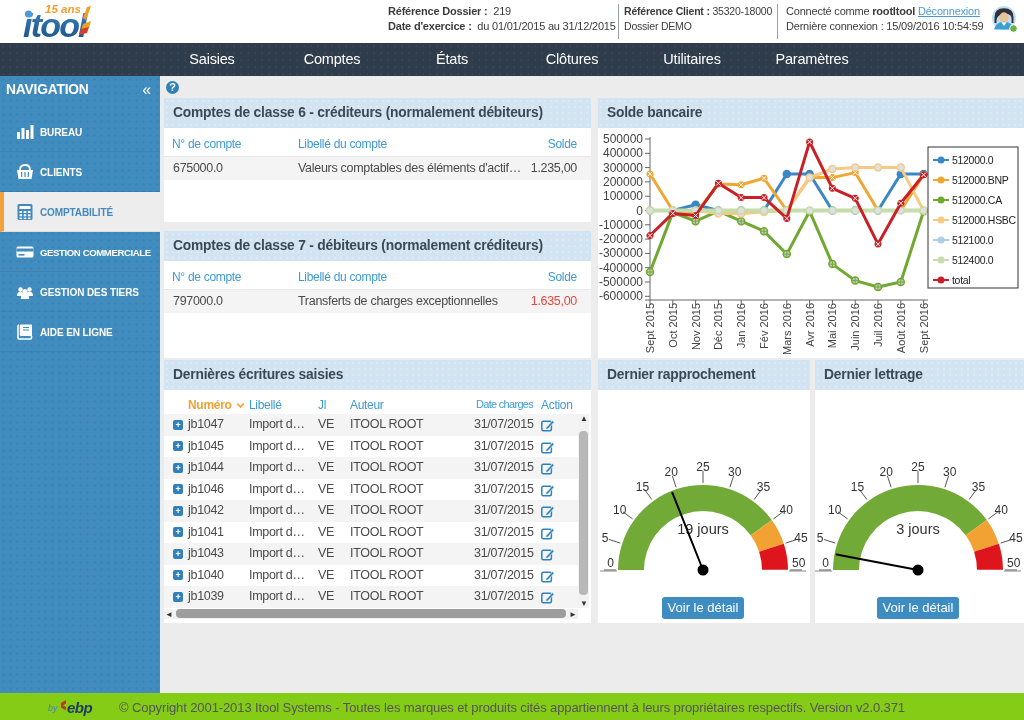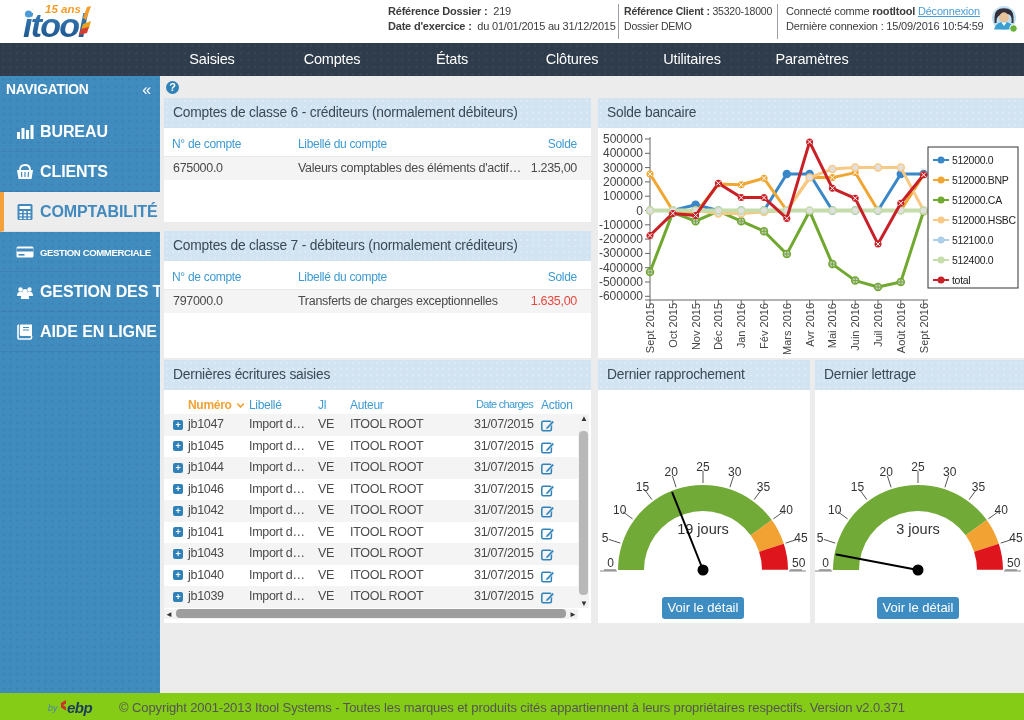--- a/index.html
+++ b/index.html
@@ -13,28 +13,28 @@
 a.deco{color:#4a9bd4;text-decoration:underline}
 
 #nav{position:absolute;left:0;top:43px;width:1024px;height:33px;background:#2f3c4b;background-image:radial-gradient(rgba(255,255,255,.06) 1px,transparent 1px);background-size:7px 7px}
 #nav .mi{position:absolute;top:0;height:33px;line-height:33px;text-align:center;color:#fff;font-size:14.5px;letter-spacing:-0.2px;width:120px}
 
 #side{position:absolute;left:0;top:76px;width:160px;height:617px;background:#418cbe;background-image:radial-gradient(rgba(20,40,80,.09) 1px,transparent 1.2px);background-size:7px 7px}
 #sidehead{position:absolute;left:0;top:0;width:160px;height:27px;color:#fff;font-weight:bold;font-size:13.8px;letter-spacing:-0.2px;line-height:27px;padding-left:6px}
 #sidehead .chev{position:absolute;right:9px;top:0;font-weight:normal;font-size:16px}
 .sitem{position:absolute;left:0;width:160px;height:40px;color:#fff;border-bottom:1px solid rgba(0,0,0,0.05)}
 .sitem .ic{position:absolute;left:16px;top:11px;width:18px;height:18px}
-.sitem .lb{position:absolute;left:40px;top:0;right:0;height:40px;display:flex;align-items:center;font-size:16px;font-weight:bold;letter-spacing:-0.1px;white-space:nowrap}
+.sitem .lb{position:absolute;left:40px;top:0;right:0;height:40px;display:flex;align-items:center;font-size:10px;font-weight:bold;letter-spacing:-0.1px;white-space:nowrap}
 .sitem.sel{background:#ededed;color:#4289bd;border-left:4px solid #f2a13b}
 .sitem.sel .ic{left:12px}
 .sitem.sel .lb{left:36px}
 
 #content{position:absolute;left:160px;top:76px;width:864px;height:617px;background:#ececec}
 .panel{position:absolute;background:#fff}
-.phead{height:30px;background:#d2e3f2;background-image:radial-gradient(rgba(255,255,255,.25) 1px,transparent 1px);background-size:6px 6px;color:#3a4a55;font-weight:normal;font-size:13.8px;letter-spacing:-0.2px;line-height:30px;padding-left:9px;white-space:nowrap;overflow:hidden}
+.phead{height:30px;background:#d2e3f2;background-image:radial-gradient(rgba(255,255,255,.25) 1px,transparent 1px);background-size:6px 6px;color:#3a4a55;font-weight:bold;font-size:13.8px;letter-spacing:-0.2px;line-height:30px;padding-left:9px;white-space:nowrap;overflow:hidden}
 .thead{color:#3e9ad2;font-weight:normal;font-size:12px;letter-spacing:-0.3px;white-space:nowrap}
 .trow{font-size:12.5px;letter-spacing:-0.3px;color:#4a4a4a;white-space:nowrap}
 .gray{background:#f4f4f4}
 #help{position:absolute;left:6px;top:5px;width:13px;height:13px;border-radius:50%;background:#2f81b7;color:#fff;font-size:11px;font-weight:bold;text-align:center;line-height:13px}
 
 #foot{position:absolute;left:0;top:693px;width:1024px;height:27px;background:#84cc16}
 #foot .cp{position:absolute;left:0;width:1024px;top:7px;text-align:center;font-size:13px;letter-spacing:-0.1px;color:#555}
 .btn{position:absolute;background:#3d8dc3;color:#fff;font-size:13px;text-align:center;line-height:22px;border-radius:3px;width:82px;height:22px}
 </style></head>
 <body>

